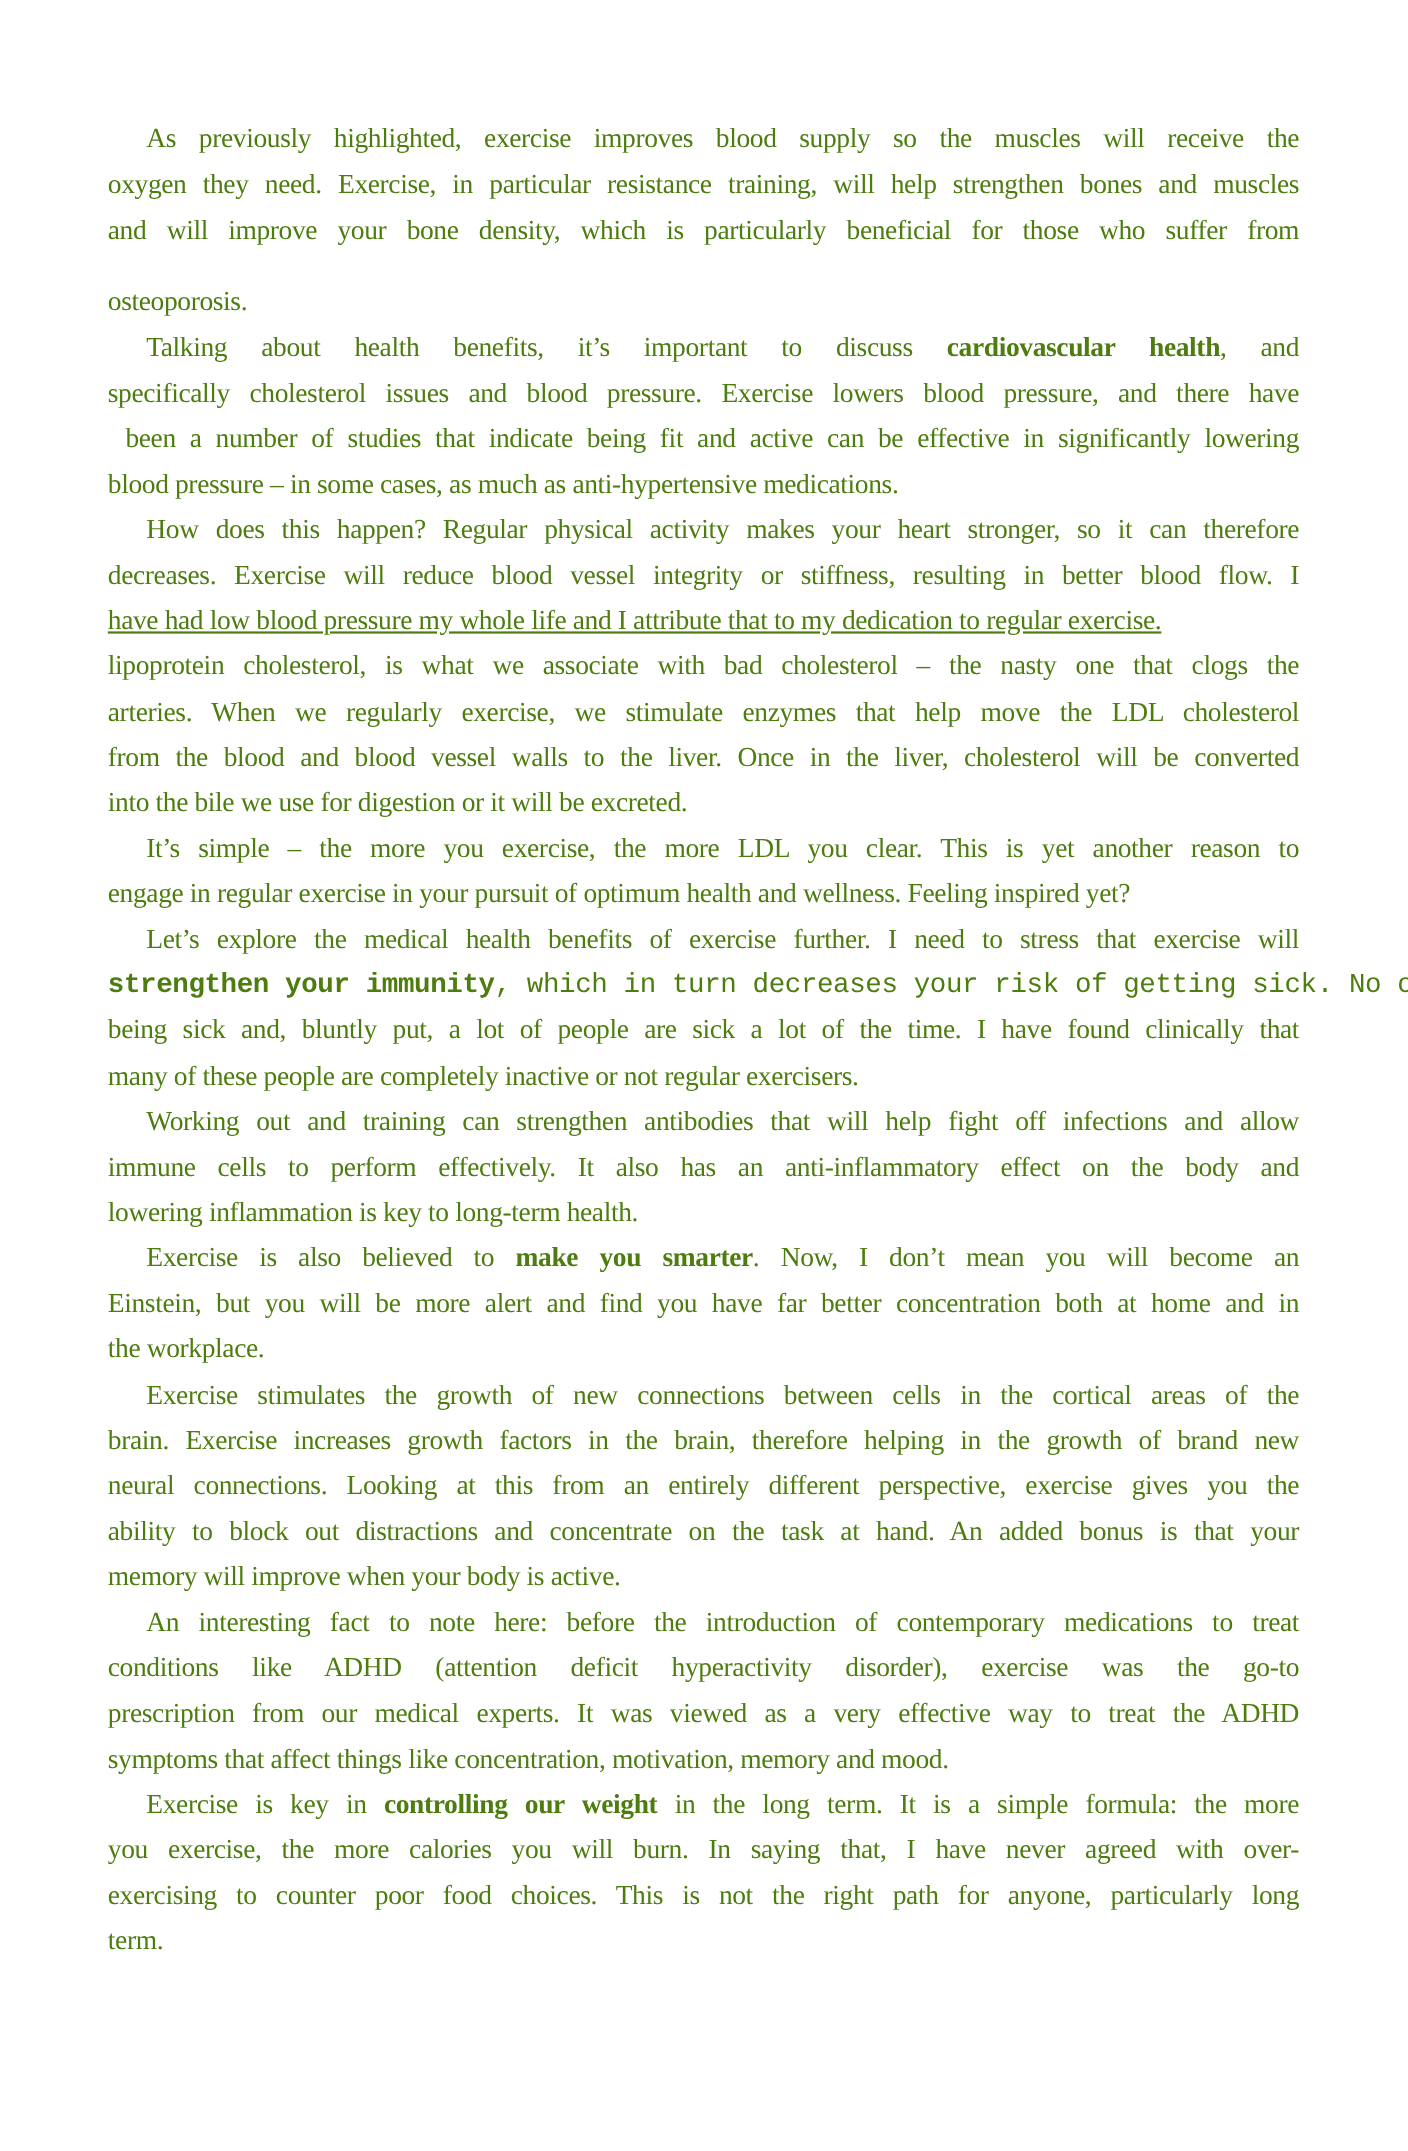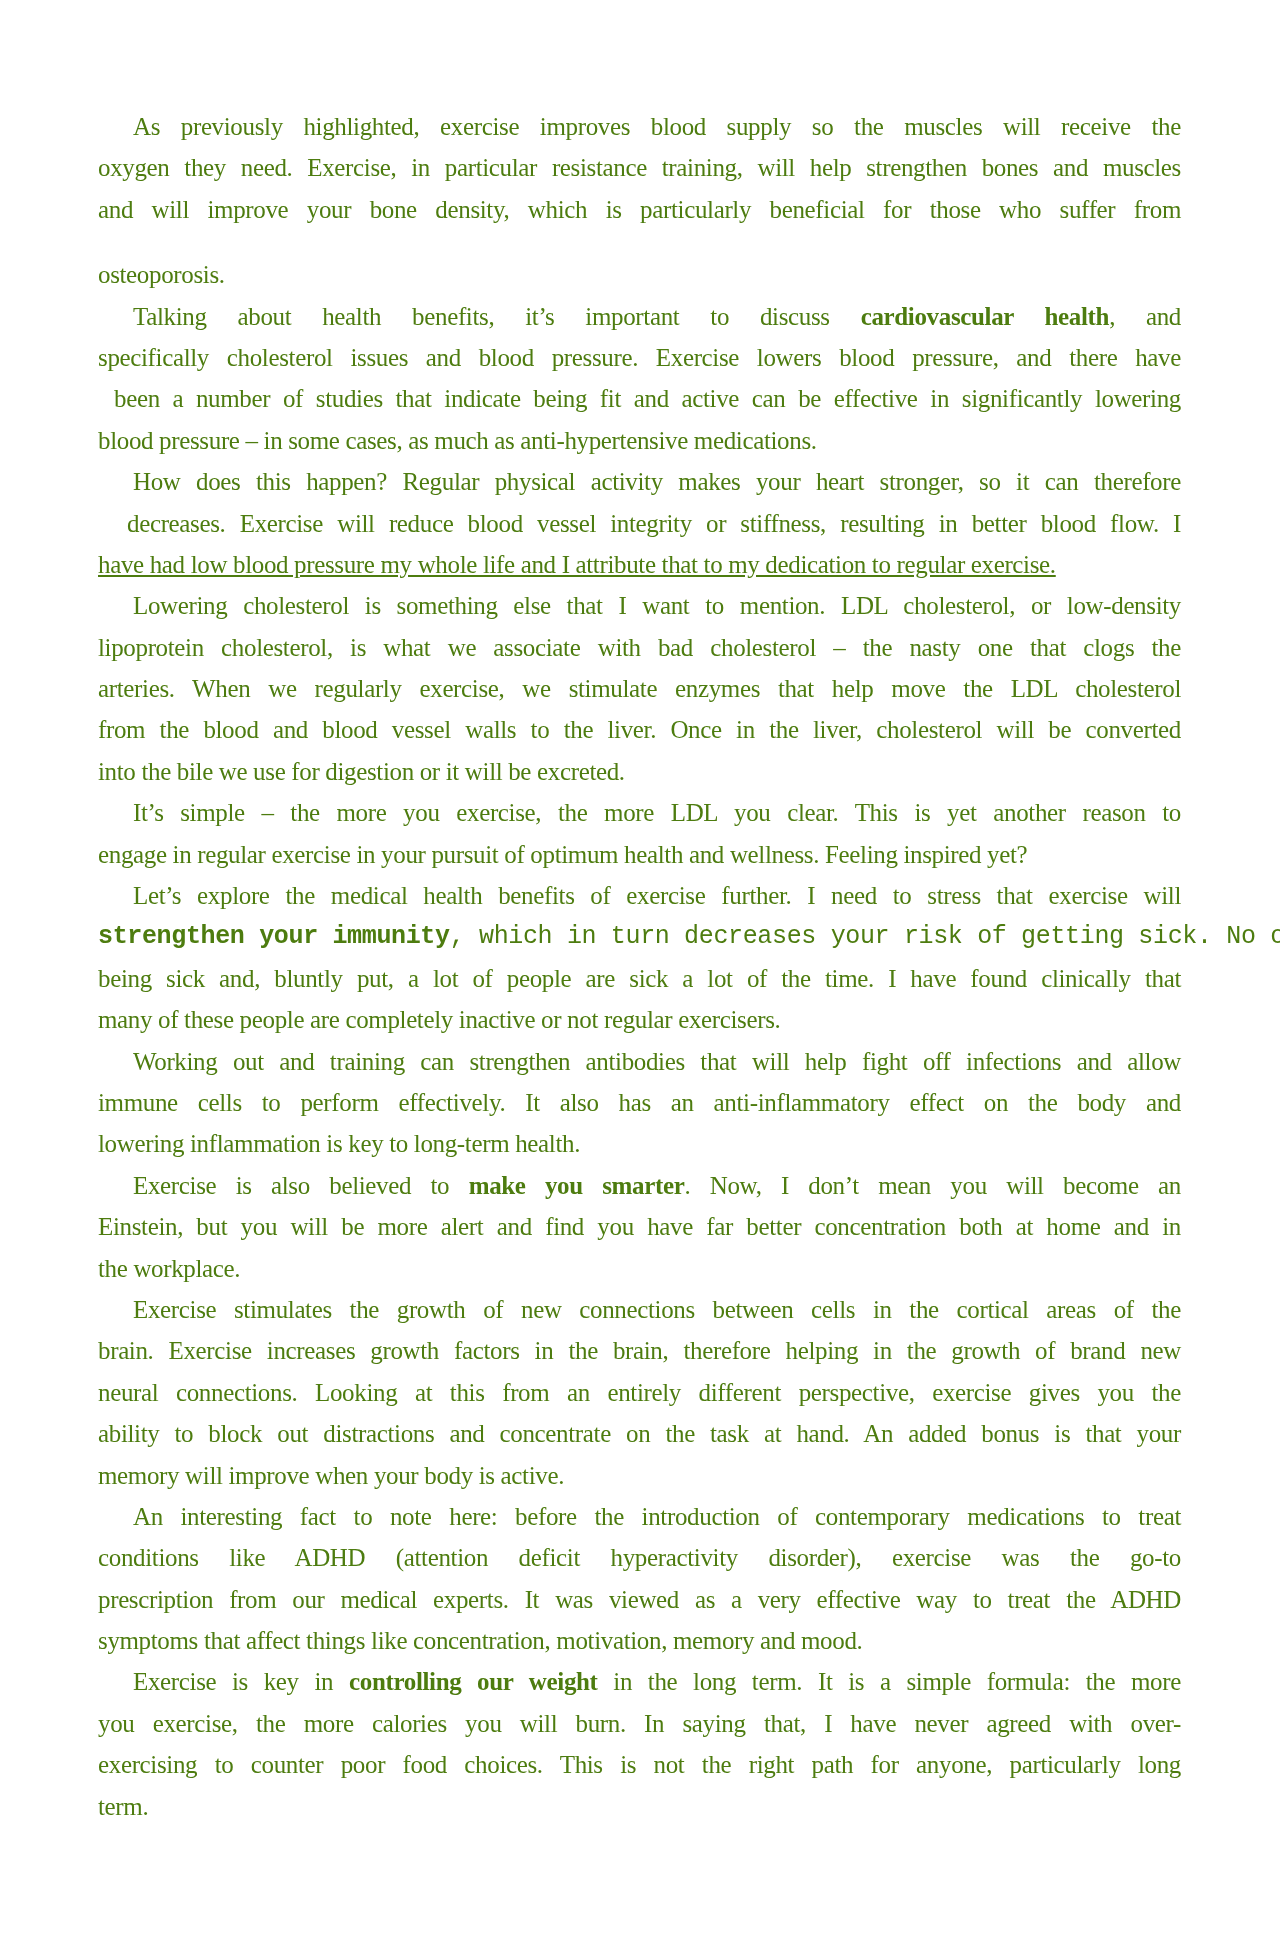--- a/index.html
+++ b/index.html
@@ -52,25 +52,24 @@
         <span class="line last" style="white-space: nowrap; margin-top: 24px;"><span>osteoporosis.</span></span>
       </div>
       <div>
         <span class="line first" style="white-space: nowrap;"><span>Talking about health benefits, it’s important to discuss </span><b>cardiovascular health</b><span>, and</span></span>
         <span class="line" style="white-space: nowrap;"><span>specifically cholesterol issues and blood pressure. Exercise lowers blood pressure, and there have</span></span>
         <span class="line" style="white-space: nowrap; margin-left: 16px;"><span>been a number of studies that indicate being fit and active can be effective in significantly lowering</span></span>
         <span class="line last" style="white-space: nowrap;"><span>blood pressure – in some cases, as much as anti-hypertensive medications.</span></span>
       </div>
       <div>
         <span class="line first" style="white-space: nowrap;"><span>How does this happen? Regular physical activity makes your heart stronger, so it can therefore</span></span>
-        <span class="line" style="white-space: nowrap; margin-left: 29px;"><span>decreases. Exercise will reduce blood vessel integrity or stiffness, resulting in better blood flow. I</span></span>
+        <span class="line" style="white-space: nowrap;"><span>decreases. Exercise will reduce blood vessel integrity or stiffness, resulting in better blood flow. I</span></span>
         <span class="line last" style="white-space: nowrap; text-decoration: underline;"><span>have had low blood pressure my whole life and I attribute that to my dedication to regular exercise.</span></span>
       </div>
       <div>
-        <span class="line first" style="white-space: nowrap;"><span>Lowering cholesterol is something else that I want to mention. LDL cholesterol, or low-density</span></span>
         <span class="line" style="white-space: nowrap;"><span>lipoprotein cholesterol, is what we associate with bad cholesterol – the nasty one that clogs the</span></span>
         <span class="line" style="white-space: nowrap;"><span>arteries. When we regularly exercise, we stimulate enzymes that help move the LDL cholesterol</span></span>
         <span class="line" style="white-space: nowrap;"><span>from the blood and blood vessel walls to the liver. Once in the liver, cholesterol will be converted</span></span>
         <span class="line last" style="white-space: nowrap;"><span>into the bile we use for digestion or it will be excreted.</span></span>
       </div>
       <div>
         <span class="line first" style="white-space: nowrap;"><span>It’s simple – the more you exercise, the more LDL you clear. This is yet another reason to</span></span>
         <span class="line last" style="white-space: nowrap;"><span>engage in regular exercise in your pursuit of optimum health and wellness. Feeling inspired yet?</span></span>
       </div>
       <div>

